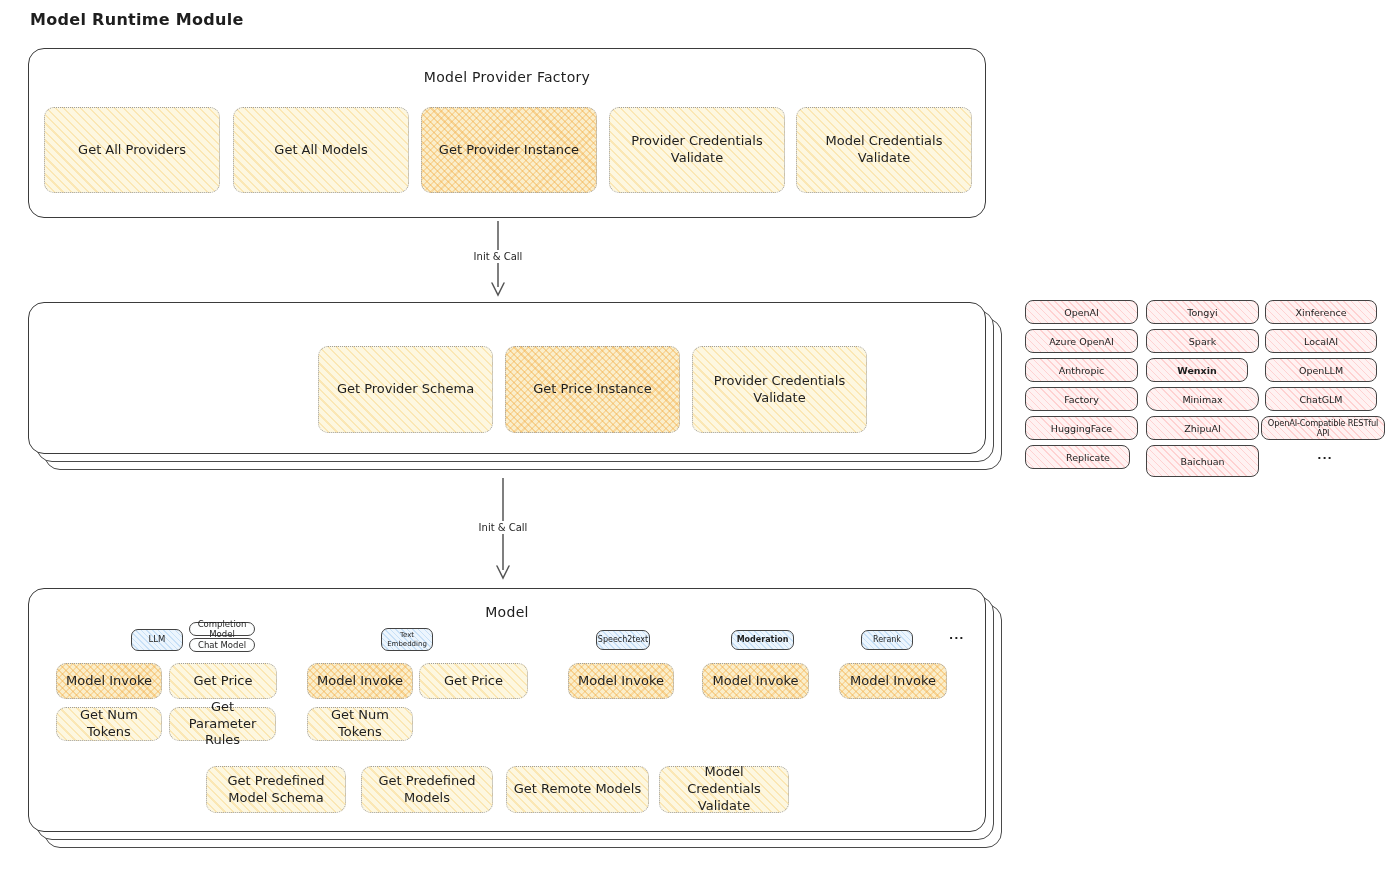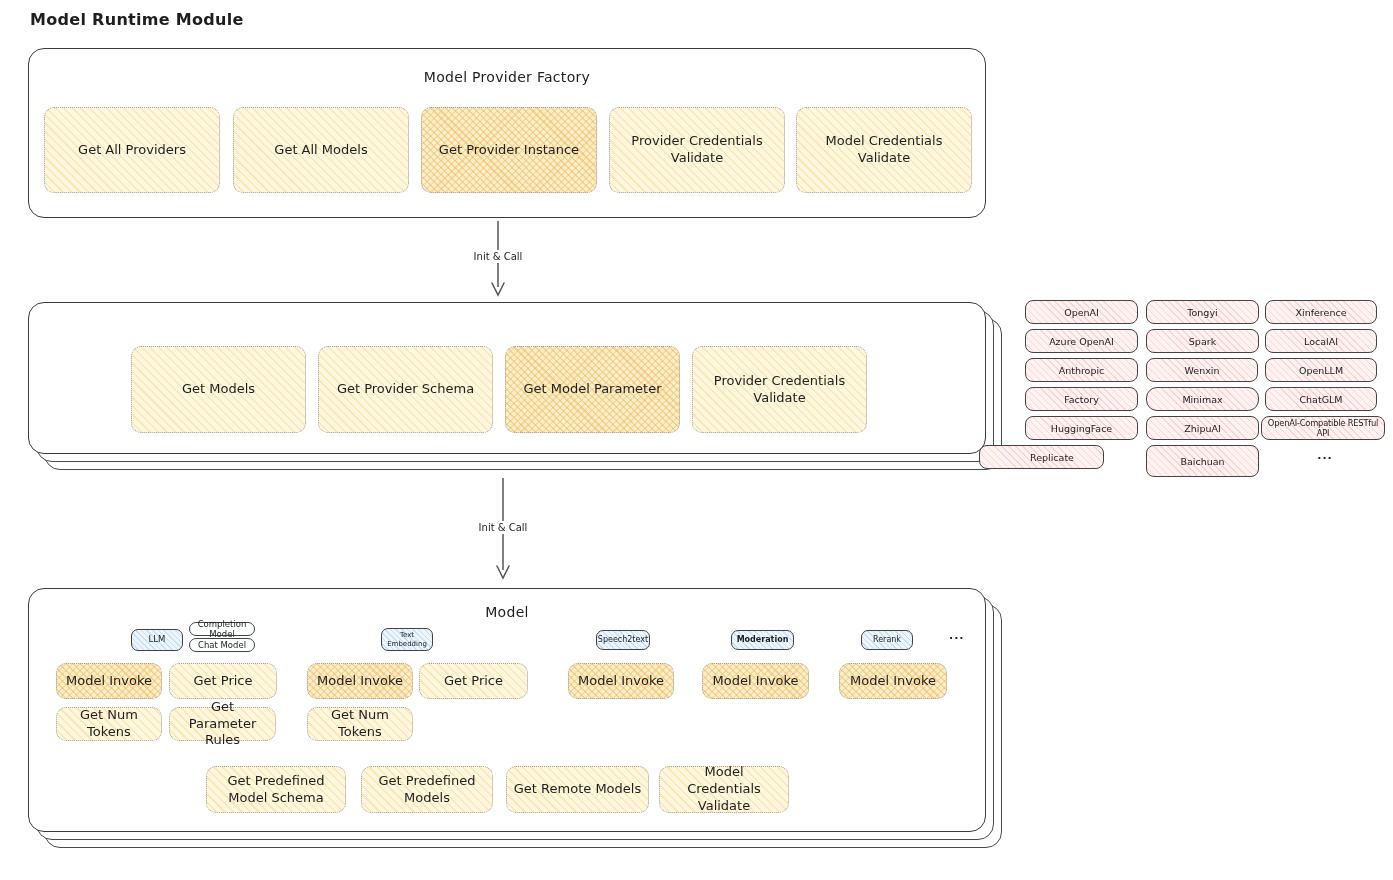--- a/index.html
+++ b/index.html
@@ -69,36 +69,35 @@
 
   <svg class="arrow" style="left:488px; top:221px;" width="20" height="78">
     <line x1="10" y1="0" x2="10" y2="66" stroke="#555" stroke-width="1.5"></line>
     <polyline points="4,62 10,74 16,62" fill="none" stroke="#555" stroke-width="1.5" stroke-linecap="round"></polyline>
   </svg>
   <div class="arrow-label" style="left:448px; top:250px; width:100px;">Init &amp; Call</div>
 
   <div class="sheet" style="left:44px; top:318px; width:958px; height:152px;"></div>
   <div class="sheet" style="left:36px; top:310px; width:958px; height:152px;"></div>
   <div class="panel" style="left:28px; top:302px; width:958px; height:152px;">
-    <div class="node" style="left:102px; top:43px; width:175px; height:87px;">Get Models</div>
     <div class="node" style="left:289px; top:43px; width:175px; height:87px;">Get Provider Schema</div>
-    <div class="node hl" style="left:476px; top:43px; width:175px; height:87px;">Get Model Parameter</div>
+    <div class="node hl" style="left:476px; top:43px; width:175px; height:87px;">Get Price Instance</div>
     <div class="node" style="left:663px; top:43px; width:175px; height:87px;">Provider Credentials Validate</div>
   </div>
 
   <div class="pill-pink" style="left:1025px; top:300px; width:113px; height:24px;">OpenAI</div>
   <div class="pill-pink" style="left:1025px; top:329px; width:113px; height:24px;">Azure OpenAI</div>
   <div class="pill-pink" style="left:1025px; top:358px; width:113px; height:24px;">Anthropic</div>
   <div class="pill-pink" style="left:1025px; top:387px; width:113px; height:24px;">Factory</div>
   <div class="pill-pink" style="left:1025px; top:416px; width:113px; height:24px;">HuggingFace</div>
-  <div class="pill-pink" style="left:979px; top:445px; width:125px; height:24px;padding-left:21px;">Replicate</div>
+  <div class="pill-pink" style="left:1025px; top:445px; width:105px; height:24px;padding-left:21px;">Replicate</div>
 
   <div class="pill-pink" style="left:1146px; top:300px; width:113px; height:24px;">Tongyi</div>
   <div class="pill-pink" style="left:1146px; top:329px; width:113px; height:24px;">Spark</div>
-  <div class="pill-pink" style="left:1146px; top:358px; width:112px; height:24px;">Wenxin</div>
+  <div class="pill-pink" style="left:1146px; top:358px; width:102px; height:24px;font-weight:bold;">Wenxin</div>
   <div class="pill-pink" style="left:1146px; top:387px; width:113px; height:24px;border-radius:11px;">Minimax</div>
   <div class="pill-pink" style="left:1146px; top:416px; width:113px; height:24px;">ZhipuAI</div>
   <div class="pill-pink" style="left:1146px; top:445px; width:113px; height:32px;">Baichuan</div>
 
   <div class="pill-pink" style="left:1265px; top:300px; width:112px; height:24px;">Xinference</div>
   <div class="pill-pink" style="left:1265px; top:329px; width:112px; height:24px;">LocalAI</div>
   <div class="pill-pink" style="left:1265px; top:358px; width:112px; height:24px;">OpenLLM</div>
   <div class="pill-pink" style="left:1265px; top:387px; width:112px; height:24px;">ChatGLM</div>
   <div class="pill-pink small" style="left:1261px; top:416px; width:124px; height:24px;">OpenAI-Compatible RESTful API</div>
   <div class="dots" style="left:1305px; top:449px; width:40px; text-align:center;">...</div>

